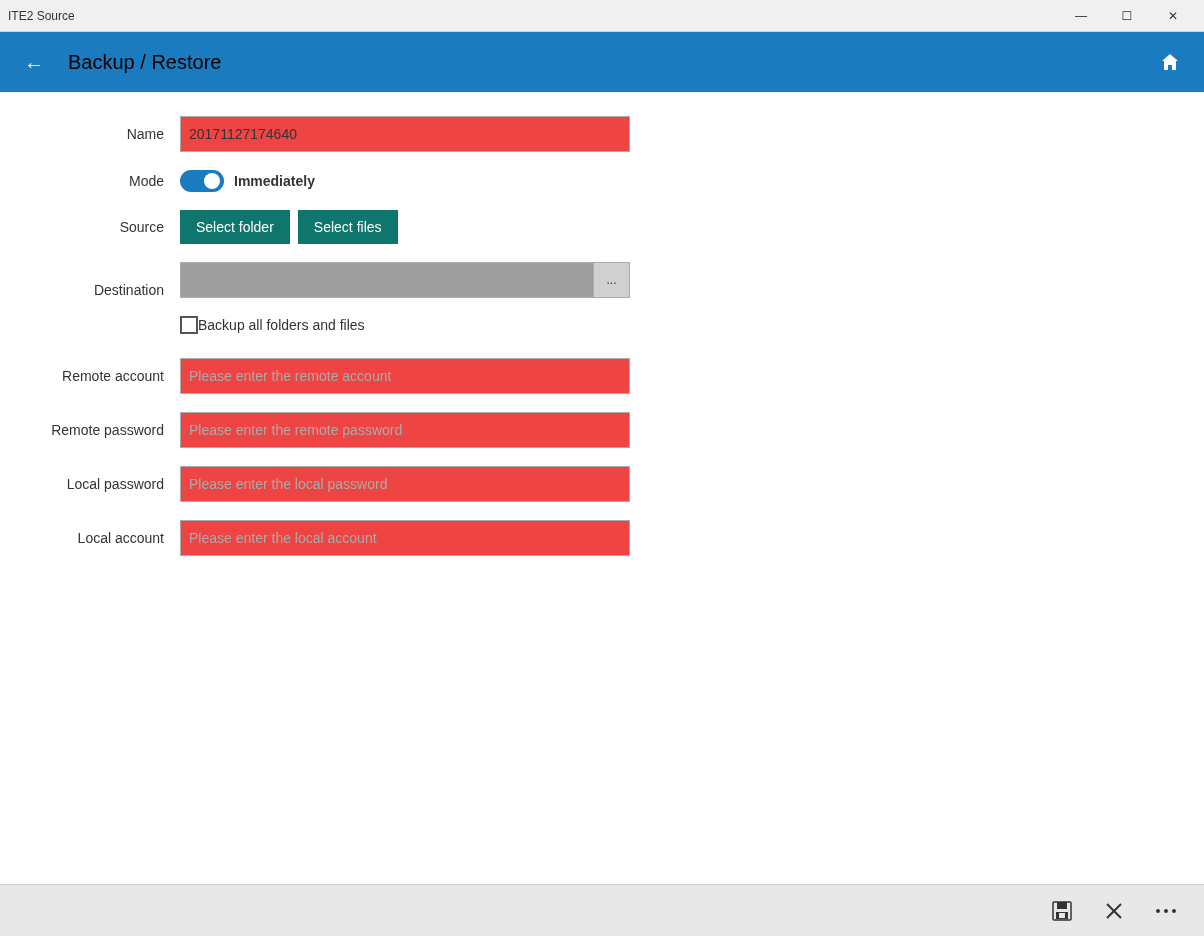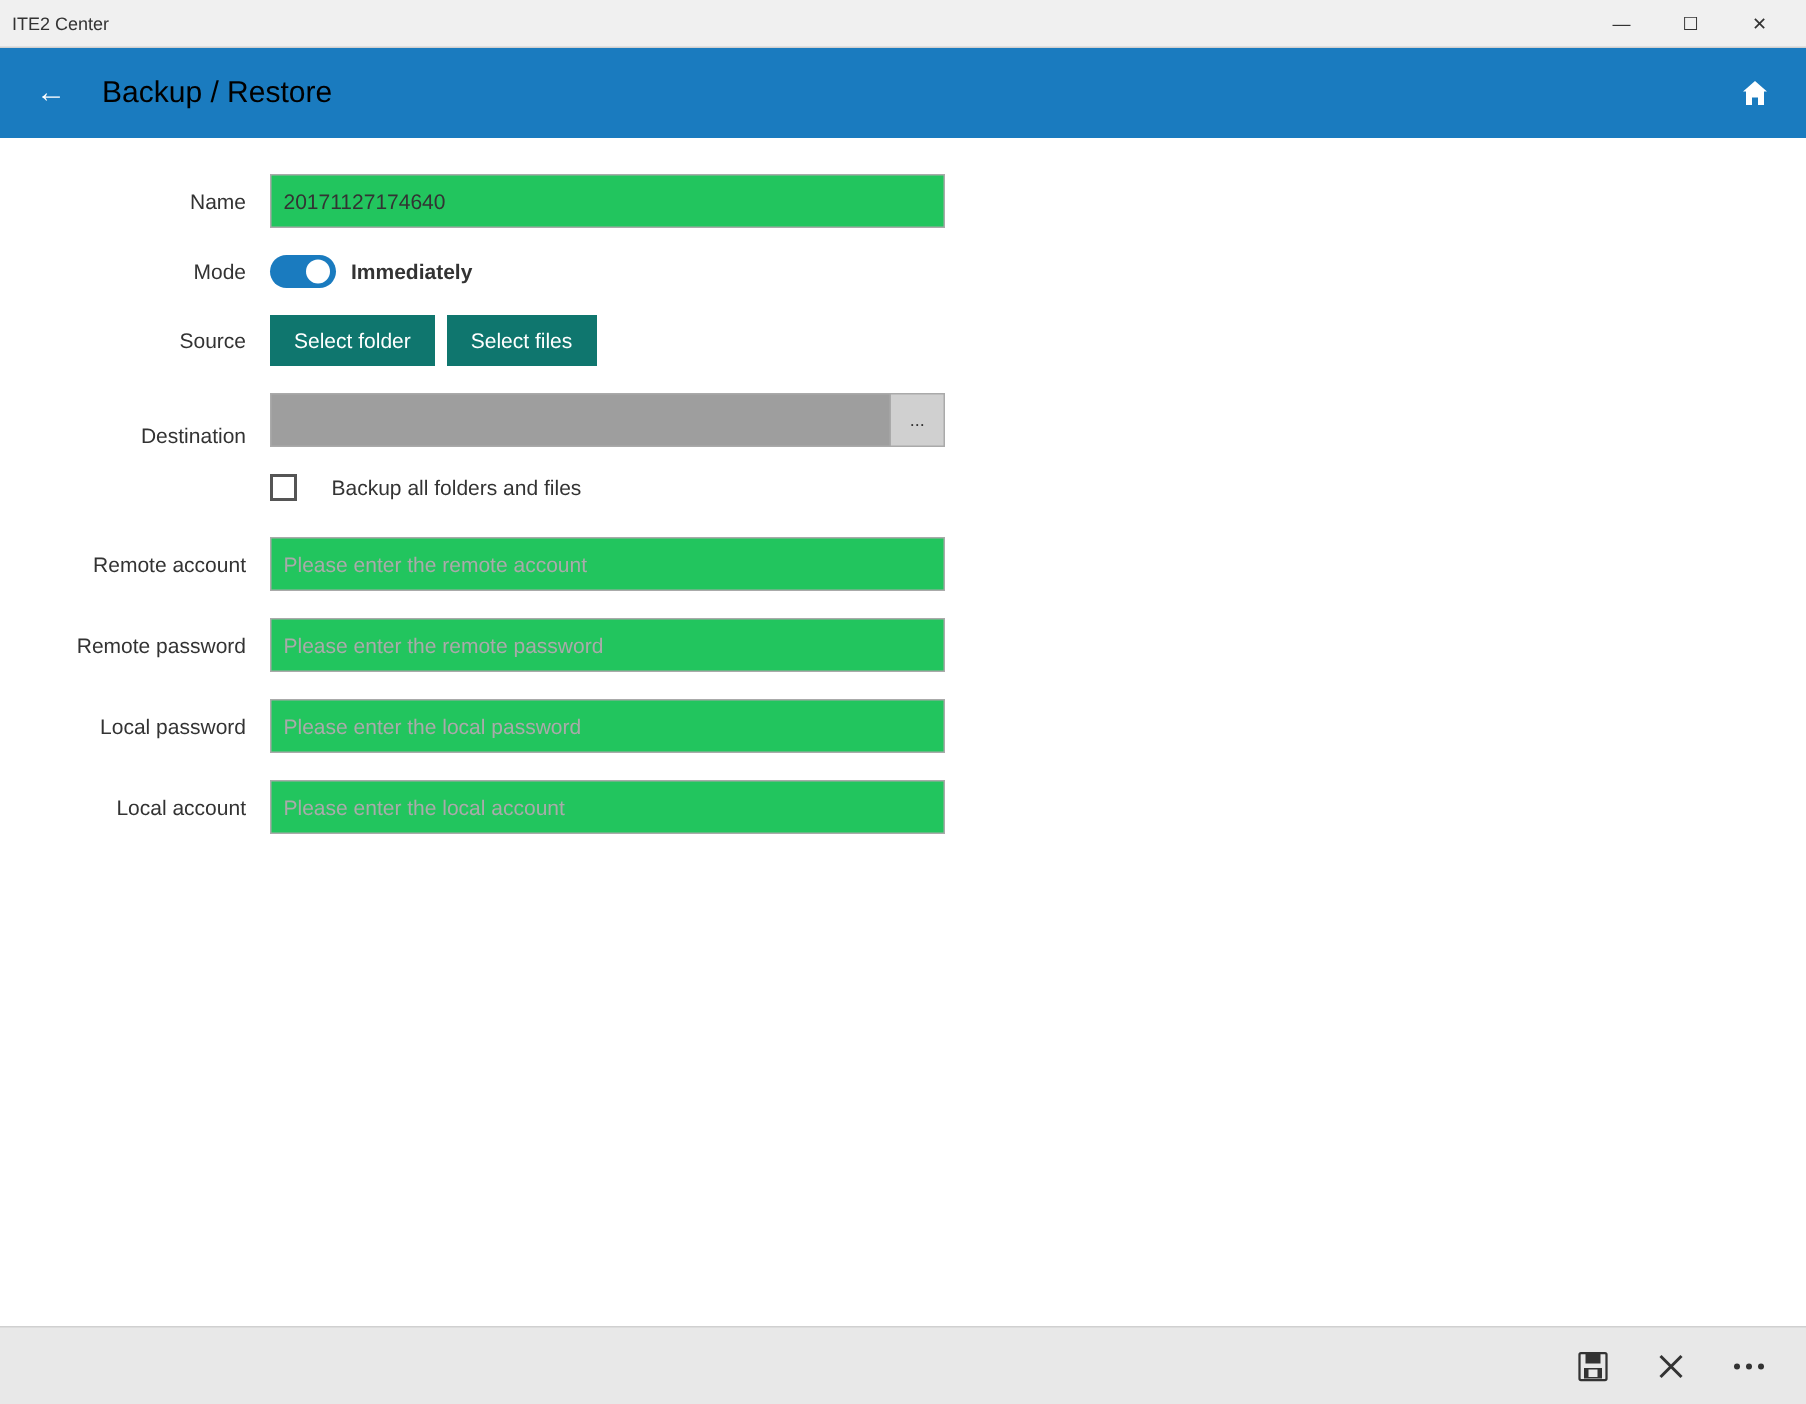--- a/index.html
+++ b/index.html
@@ -116,21 +116,21 @@
       max-width: 450px;
     }
     .text-input {
       width: 100%;
       height: 36px;
       border: 1px solid #aaa;
       padding: 4px 8px;
       font-size: 14px;
       color: #333;
       outline: none;
-      background: #22c55e;
+      background: #ef4444;
     }
     .text-input::placeholder {
       color: #aaa;
     }
 
     
     .mode-row {
       display: flex;
       align-items: center;
       margin-bottom: 18px;
@@ -214,21 +214,21 @@
 
     
     .checkbox-row {
       display: flex;
       align-items: center;
       margin-bottom: 24px;
     }
     .checkbox-wrapper {
       display: flex;
       align-items: center;
-      gap: 23px;
+      gap: 0;
       cursor: pointer;
     }
     .checkbox-box {
       width: 18px;
       height: 18px;
       border: 2px solid #555;
       background: white;
       display: flex;
       align-items: center;
       justify-content: center;
@@ -268,21 +268,21 @@
     
     .icon-home {
       width: 20px;
       height: 20px;
     }
   </style>
 </head>
 <body>
 
 <div class="title-bar">
-  <span class="title-bar-title">ITE2 Center</span>
+  <span class="title-bar-title">ITE2 Source</span>
   <div class="title-bar-controls">
     <button class="title-bar-btn">—</button>
     <button class="title-bar-btn">☐</button>
     <button class="title-bar-btn close">✕</button>
   </div>
 </div>
 
 <div class="header-bar">
   <button class="back-btn">←</button>
   <span class="header-title">Backup / Restore</span>

